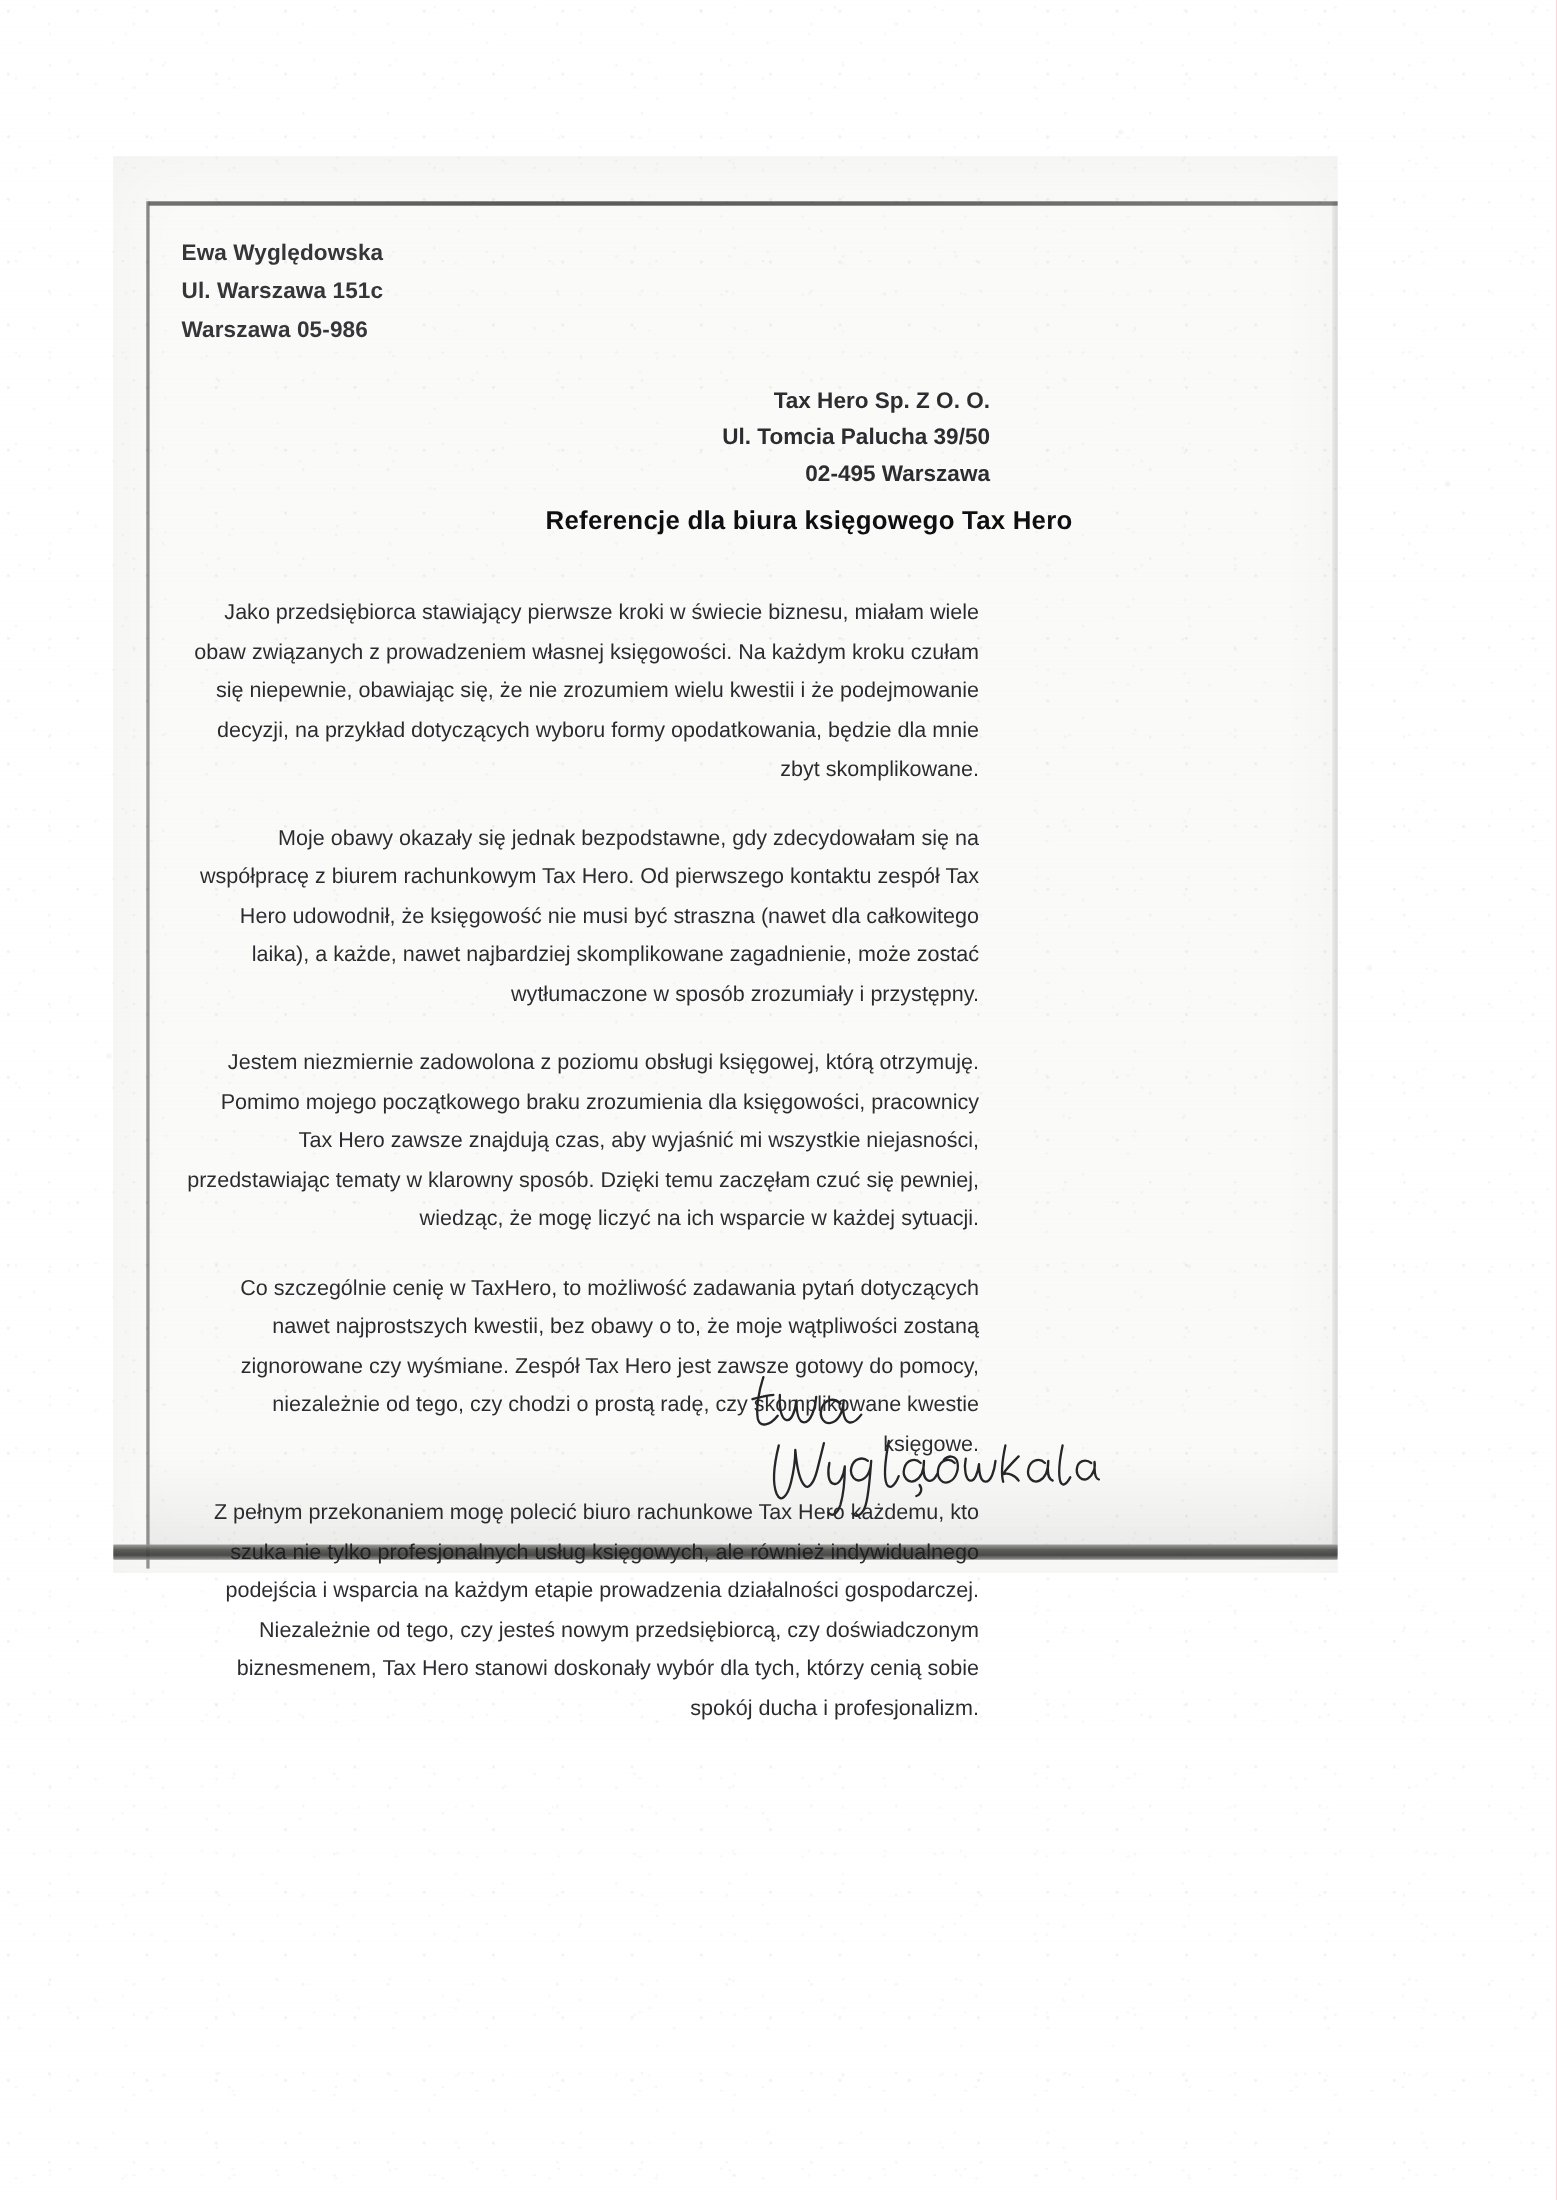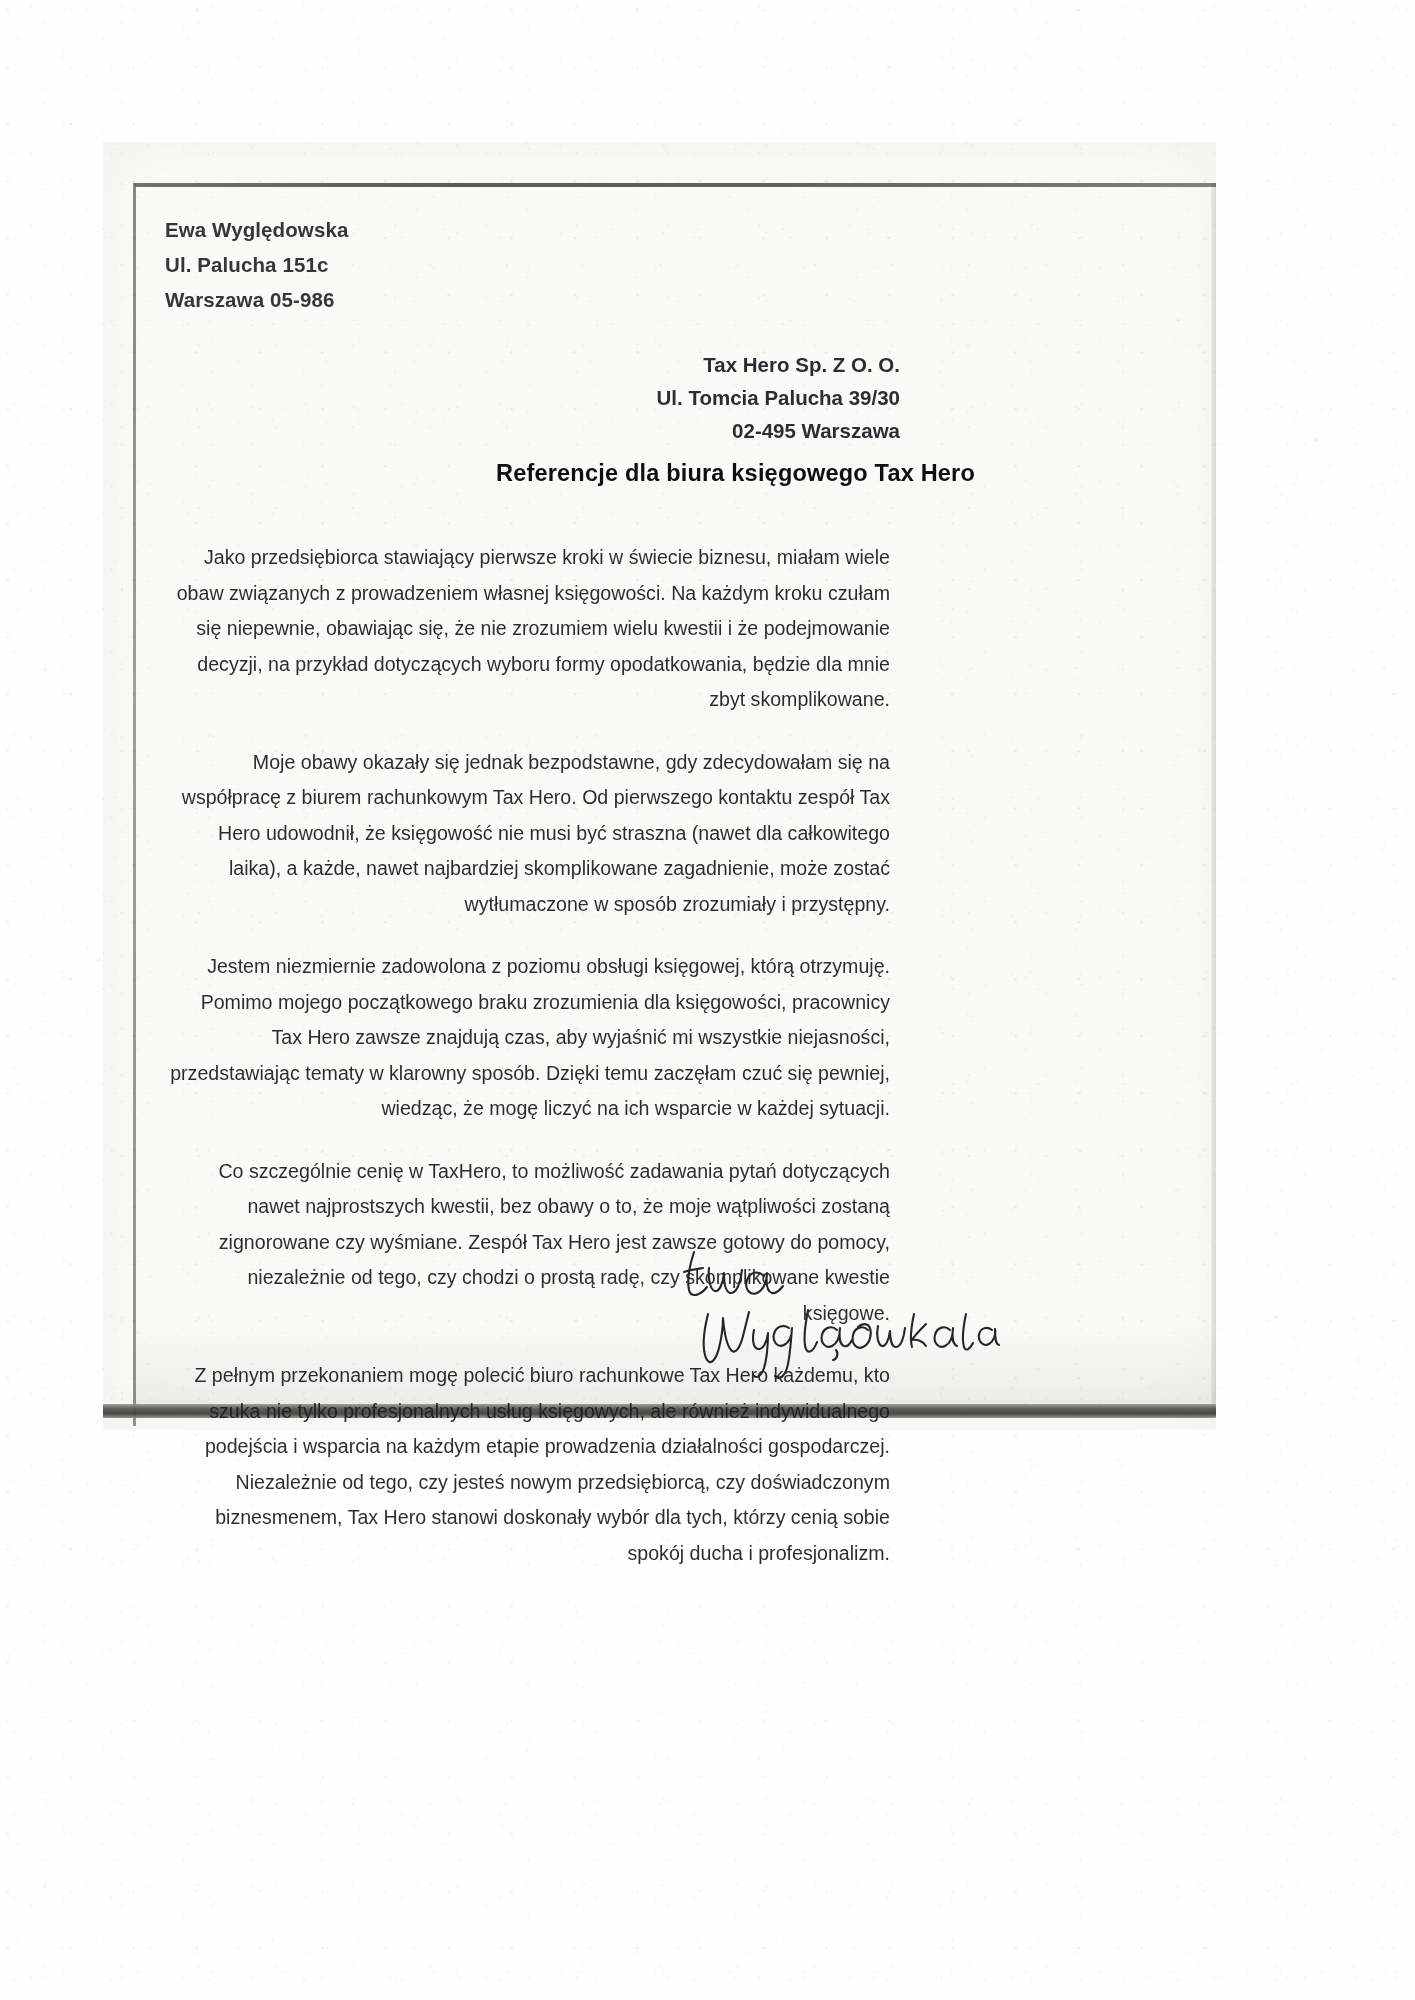--- a/index.html
+++ b/index.html
@@ -215,27 +215,27 @@
   <div id="paper-sheet">
     <div id="paper-edge-bottom-shade"></div>
     <div id="paper-edge-top"></div>
     <div id="paper-edge-left"></div>
     <div id="paper-edge-right"></div>
     <div id="paper-edge-bottom"></div>
   </div>
 
   <div class="letter-text" id="sender-block">
     <div class="addr-line">Ewa Wyględowska</div>
-    <div class="addr-line">Ul. Palucha 151c</div>
+    <div class="addr-line">Ul. Warszawa 151c</div>
     <div class="addr-line">Warszawa 05-986</div>
   </div>
 
   <div class="letter-text" id="recipient-block">
     <div class="addr-line">Tax Hero Sp. Z O. O.</div>
-    <div class="addr-line">Ul. Tomcia Palucha 39/30</div>
+    <div class="addr-line">Ul. Tomcia Palucha 39/50</div>
     <div class="addr-line">02-495 Warszawa</div>
   </div>
 
   <div class="letter-text" id="letter-title">Referencje dla biura księgowego Tax Hero</div>
 
   <div class="letter-text" id="body-copy">
     <p>Jako przedsiębiorca stawiający pierwsze kroki w świecie biznesu, miałam wiele obaw związanych z prowadzeniem własnej księgowości. Na każdym kroku czułam się niepewnie, obawiając się, że nie zrozumiem wielu kwestii i że podejmowanie decyzji, na przykład dotyczących wyboru formy opodatkowania, będzie dla mnie zbyt skomplikowane.</p>
     <p>Moje obawy okazały się jednak bezpodstawne, gdy zdecydowałam się na współpracę z biurem rachunkowym Tax Hero. Od pierwszego kontaktu zespół Tax Hero udowodnił, że księgowość nie musi być straszna (nawet dla całkowitego laika), a każde, nawet najbardziej skomplikowane zagadnienie, może zostać wytłumaczone w sposób zrozumiały i przystępny.</p>
     <p>Jestem niezmiernie zadowolona z poziomu obsługi księgowej, którą otrzymuję. Pomimo mojego początkowego braku zrozumienia dla księgowości, pracownicy Tax Hero zawsze znajdują czas, aby wyjaśnić mi wszystkie niejasności, przedstawiając tematy w klarowny sposób. Dzięki temu zaczęłam czuć się pewniej, wiedząc, że mogę liczyć na ich wsparcie w każdej sytuacji.</p>
     <p>Co szczególnie cenię w TaxHero, to możliwość zadawania pytań dotyczących nawet najprostszych kwestii, bez obawy o to, że moje wątpliwości zostaną zignorowane czy wyśmiane. Zespół Tax Hero jest zawsze gotowy do pomocy, niezależnie od tego, czy chodzi o prostą radę, czy skomplikowane kwestie księgowe.</p>

